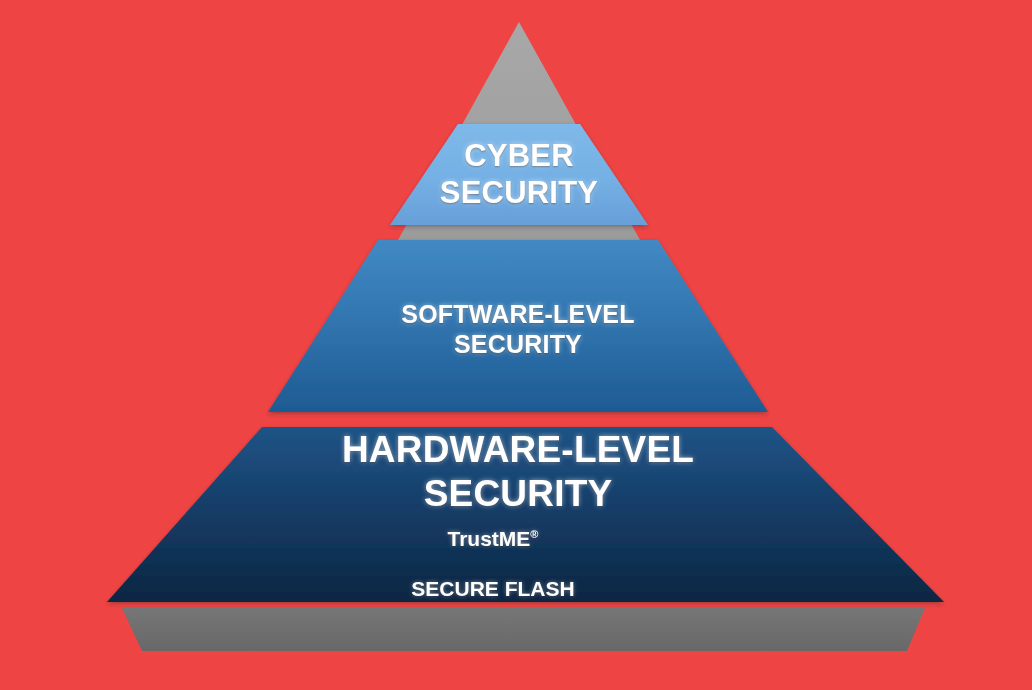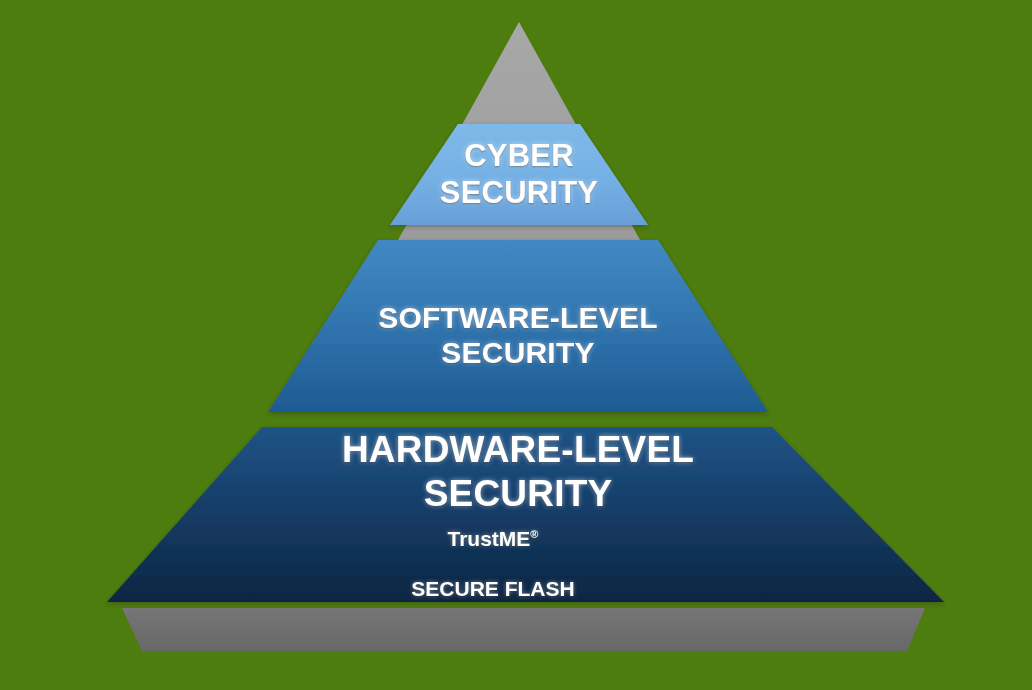--- a/index.html
+++ b/index.html
@@ -11,21 +11,21 @@
   body {
     width: 1032px;
     height: 690px;
     font-family: "Liberation Sans", sans-serif;
     overflow: hidden;
   }
   #pyramid-stage {
     position: relative;
     width: 1032px;
     height: 690px;
-    background: #4d7c0f;
+    background: #ef4444;
   }
   #pyramid-svg {
     position: absolute;
     top: 0;
     left: 0;
     width: 1032px;
     height: 690px;
     display: block;
   }
   .band-label {
@@ -43,21 +43,21 @@
   #label-cyber {
     left: 339px;
     top: 138px;
     width: 360px;
     font-size: 31px;
   }
   #label-software {
     left: 268px;
     top: 300px;
     width: 500px;
-    font-size: 30px;
+    font-size: 25px;
   }
   #label-hardware {
     left: 258px;
     top: 428px;
     width: 520px;
     font-size: 37px;
   }
   #hardware-detail-row {
     position: absolute;
     left: 180px;

